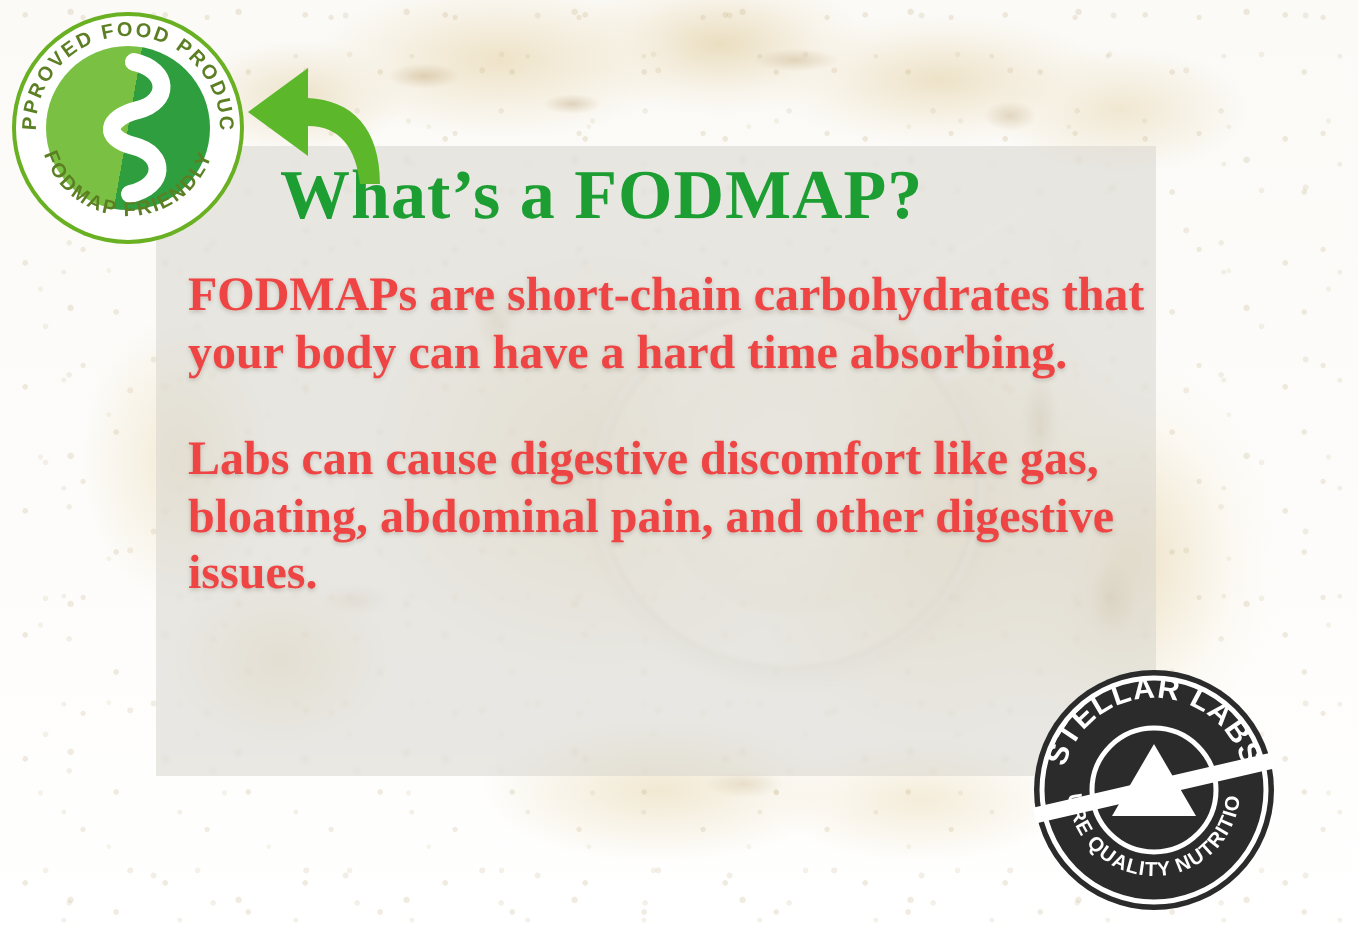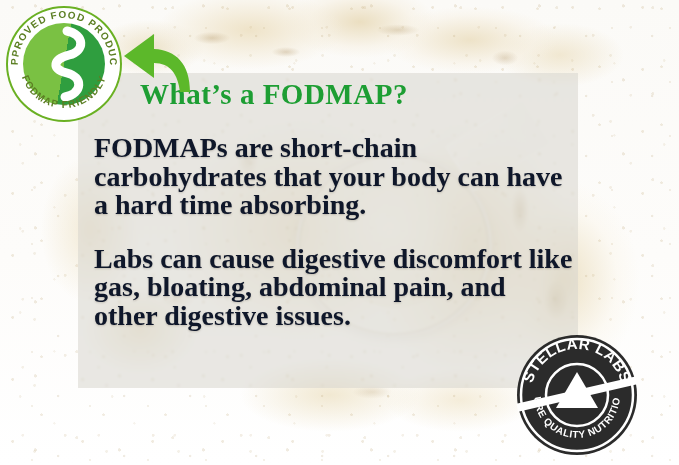--- a/index.html
+++ b/index.html
@@ -107,35 +107,35 @@
     background: rgba(215,213,206,.55);
     backdrop-filter: blur(1px);
   }
 
   
   .heading {
     position: absolute;
     left: 140px; top: 78px;
     width: 420px;
     font-family: "Liberation Serif", serif;
-    font-size: 29px;
+    font-size: 35px;
     font-weight: 700;
     letter-spacing: .5px;
     color: #1d9e33;
     white-space: nowrap;
   }
 
   
   .body-copy {
     position: absolute;
     left: 94px; top: 134px;
     width: 480px;
-    color: #0f172a;
+    color: #ef4444;
     font-family: "Liberation Serif", serif;
-    font-size: 28px;
+    font-size: 24px;
     font-weight: 700;
     line-height: 28.5px;
     text-shadow: 0 1px 2px rgba(120,112,96,.35);
   }
   .body-copy p { margin: 0 0 25px 0; }
   .body-copy p:last-child { margin-bottom: 0; }
 
   
   .fodmap-badge {
     position: absolute;

